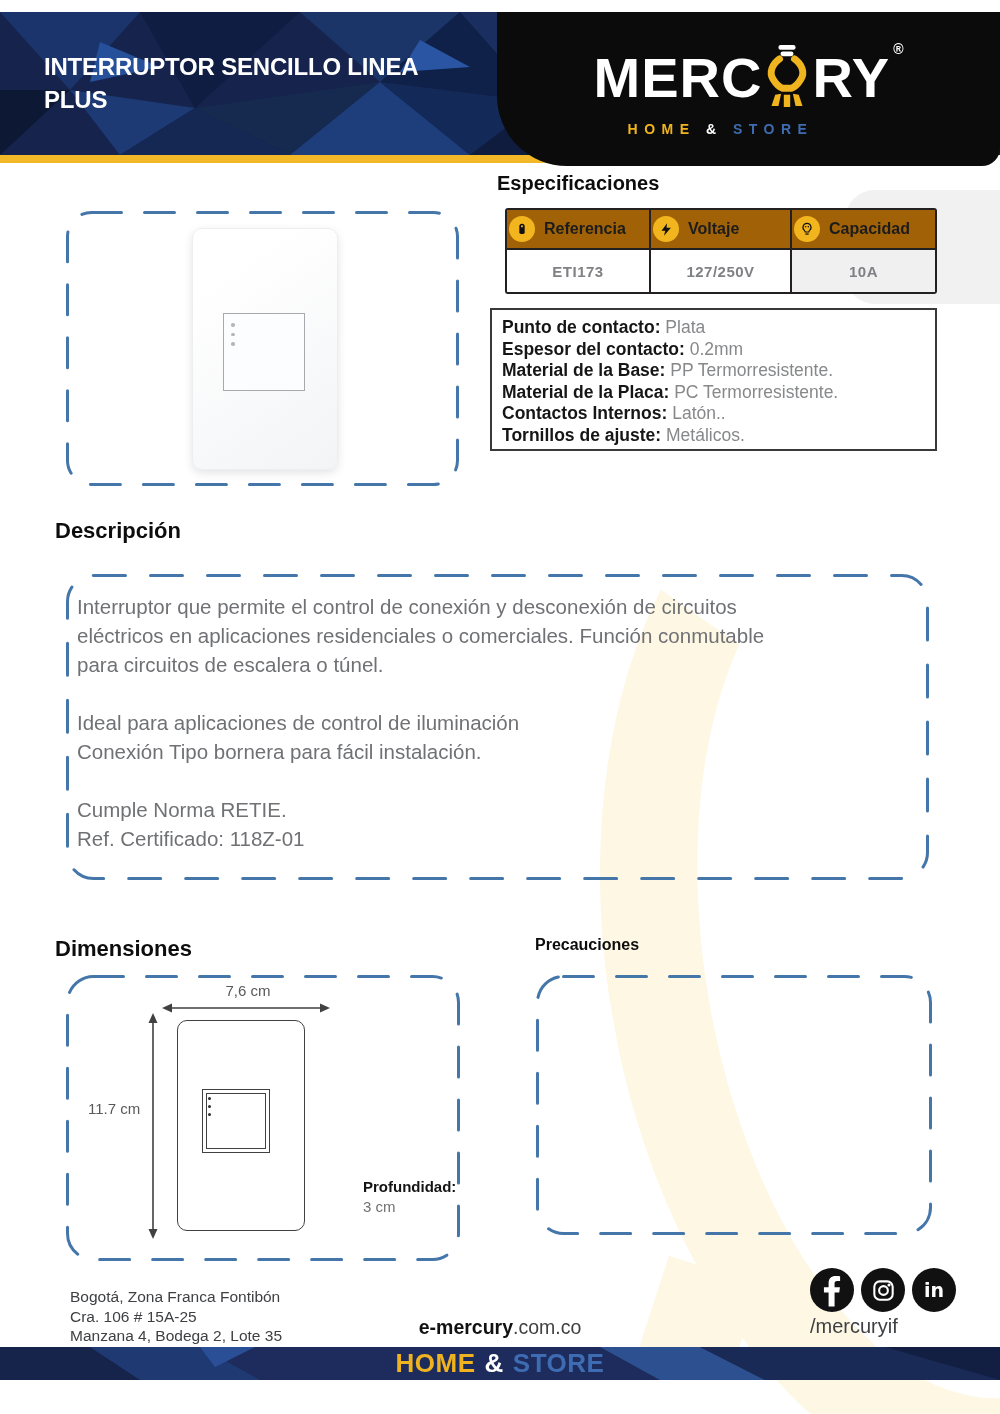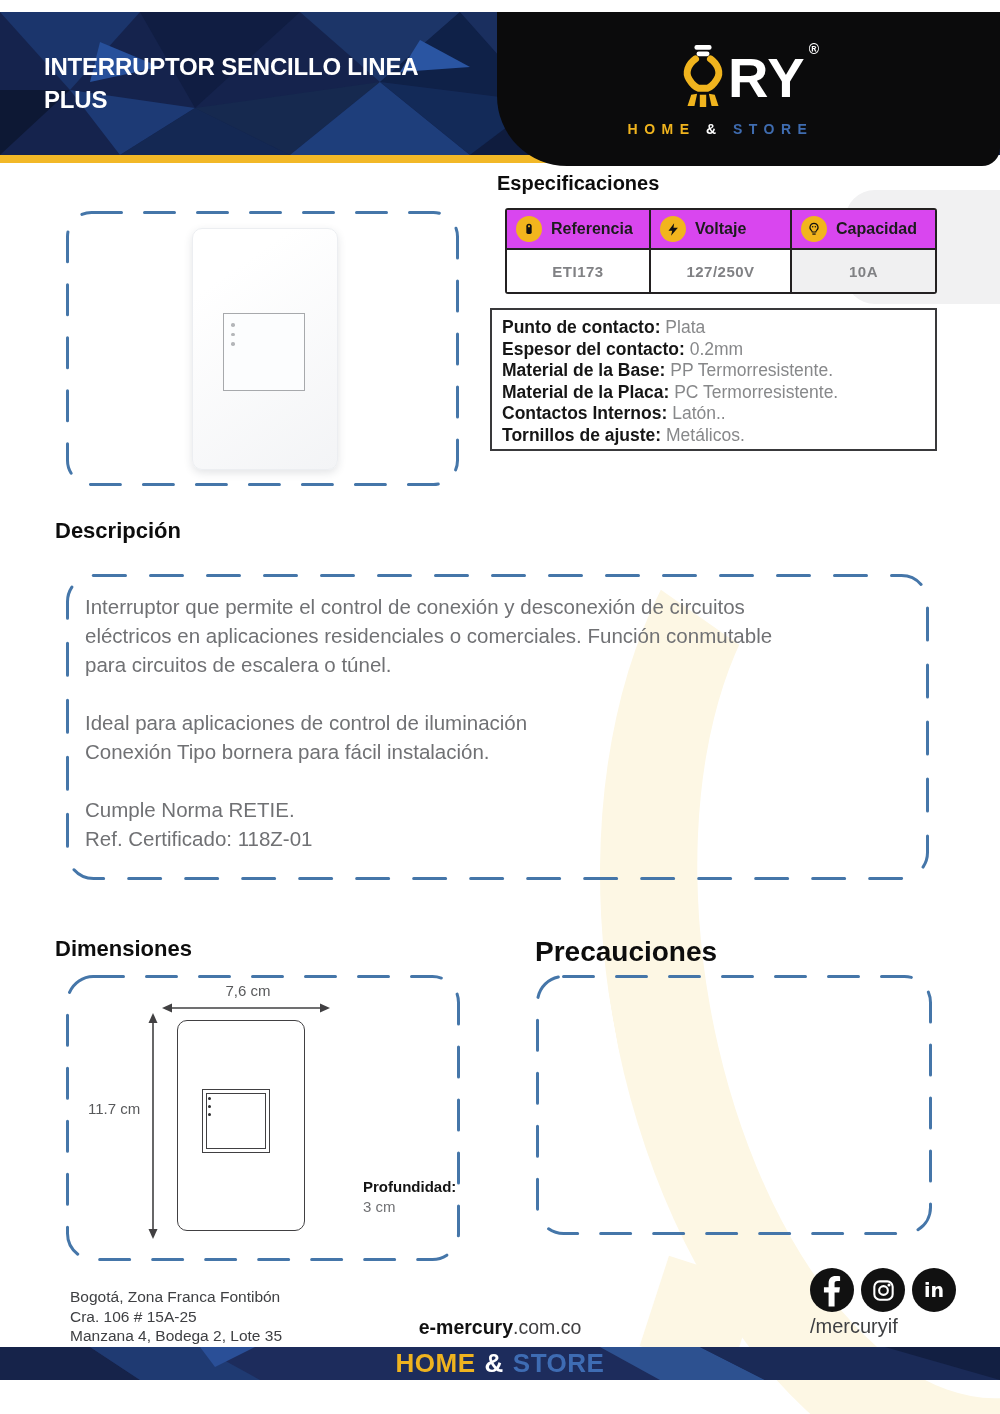--- a/index.html
+++ b/index.html
@@ -35,21 +35,21 @@
   .tg-home{color:#f0b41e;} .tg-amp{color:#ffffff;} .tg-store{color:#3f6cb0;}
 
   
   .h2{position:absolute;color:#0d0d0d;font-weight:800;font-size:21px;letter-spacing:0;}
 
   
   .spec-table{position:absolute;left:505px;top:208px;width:428px;border:2px solid #232021;
           border-radius:3px;display:grid;grid-template-columns:144px 141px 143px;
           grid-template-rows:40px 42px;background:transparent;}
   .st-cell{display:flex;align-items:center;box-sizing:border-box;}
-  .st-head{background:#d946ef;border-bottom:2px solid #232021;padding-left:9px;gap:9px;}
+  .st-head{background:#a16207;border-bottom:2px solid #232021;padding-left:2px;gap:9px;}
   .st-head .lbl{font-size:16px;font-weight:600;color:#1c1c1c;}
   .st-sep{border-right:2px solid #232021;}
   .st-val{justify-content:center;font-size:15px;color:#808184;letter-spacing:0.5px;background:#ffffff;font-weight:bold;}
   .st-val.gray{background:#f0f0f1;}
   .icon-circle{width:26px;height:26px;border-radius:50%;background:#f2b51d;display:flex;
           align-items:center;justify-content:center;flex:none;}
 
   
   .detail-box{position:absolute;left:490px;top:308px;width:447px;height:143px;
           border:2px solid #39393b;box-sizing:border-box;padding:7px 10px;background:transparent;}
@@ -65,21 +65,21 @@
           background:linear-gradient(145deg,#ffffff 20%,#f3f4f6 100%);
           box-shadow:0 3px 9px rgba(40,45,60,0.13);border:1px solid #eceef1;box-sizing:border-box;}
   .switch-btn{position:absolute;left:30px;top:84px;width:82px;height:78px;background:#fcfdfe;
           border:1px solid #a7a9ac;box-sizing:border-box;}
   .dotcol{position:absolute;left:7px;top:9px;display:flex;flex-direction:column;gap:6px;}
   .dotcol i{width:3.5px;height:3.5px;border-radius:50%;background:#b4b6b9;}
 
   
   .desc-text{position:absolute;left:77px;top:592px;width:830px;color:#707174;font-size:20.5px;
           line-height:29px;}
-  .desc-text p{margin:0 0 29px 8px;white-space:pre-line;}
+  .desc-text p{margin:0 0 29px 0;white-space:pre-line;}
 
   
   .dim-plate{position:absolute;left:177px;top:1020px;width:128px;height:211px;background:#ffffff;
           border:1.5px solid #414042;border-radius:10px;box-sizing:border-box;}
   .dim-sq-outer{position:absolute;left:24px;top:68px;width:68px;height:64px;
           border:1.5px solid #414042;box-sizing:border-box;}
   .dim-sq-inner{position:absolute;inset:3px;border:1px solid #414042;}
   .dim-dots{position:absolute;left:5px;top:7px;display:flex;flex-direction:column;gap:5px;}
   .dim-dots i{width:3px;height:3px;border-radius:50%;background:#2b2b2c;}
   .dim-label{position:absolute;color:#58595b;font-size:15px;}
@@ -136,20 +136,21 @@
       <polygon points="470,143 540,90 620,143" fill="#0f1c3e"></polygon>
       <polygon points="100,30 160,55 90,70" fill="#27509b"></polygon>
       <polygon points="420,28 470,55 400,60" fill="#2a55a2"></polygon>
     </svg>
   </div>
   <div class="page-title">INTERRUPTOR SENCILLO LINEA
 PLUS</div>
 
   <div class="logo-panel">
     <div class="logo-row">
+      <span class="logo-word">MERC</span>
       <svg class="logo-bulb" width="48" height="62" viewBox="0 0 42 58">
         <rect x="13" y="0" width="16" height="4.5" rx="2" fill="#ffffff"></rect>
         <rect x="15" y="6" width="12" height="4.5" rx="2" fill="#ffffff"></rect>
         <path d="M14,13 C7,18 4,26 8,32 C11,37 15,40 17,40.5 L25,40.5 C27,40 31,37 34,32 C38,26 35,18 28,13" fill="none" stroke="#f0b41e" stroke-width="6.5" stroke-linecap="round"></path>
         <path d="M10,46.5 L15.5,45.5 L13,57 L6.5,57 Z" fill="#f0b41e"></path>
         <path d="M18,46.5 L24,46.5 L24,58 L18,58 Z" fill="#f0b41e"></path>
         <path d="M26.5,45.5 L32,46.5 L35.5,57 L29,57 Z" fill="#f0b41e"></path>
       </svg>
       <span class="logo-word">RY</span>
       <span class="logo-reg">®</span>
@@ -259,21 +260,21 @@
   <svg class="abs" style="left:146px;top:1013px;" width="14" height="226">
     <line x1="7" y1="8" x2="7" y2="218" stroke="#414042" stroke-width="1.6"></line>
     <polygon points="7,0 2.5,10 11.5,10" fill="#414042"></polygon>
     <polygon points="7,226 2.5,216 11.5,216" fill="#414042"></polygon>
   </svg>
   <div class="dim-label" style="left:88px;top:1100px;">11.7 cm</div>
 
   <div class="depth-lbl">Profundidad:</div>
   <div class="depth-val">3 cm</div>
 
-  <div class="h2" style="left:535px;top:936px;font-size:28px;">Precauciones</div>
+  <div class="h2" style="left:535px;top:936px;font-size:16px;">Precauciones</div>
   <svg class="dashbox" style="left:535px;top:974px;" width="398" height="262">
     <rect x="2.5" y="2.5" width="393" height="257" rx="26" fill="none" stroke="#4576a9" stroke-width="3" stroke-dasharray="30 23" stroke-linecap="round"></rect>
   </svg>
 
   <div class="addr">
     <div>Bogotá, Zona Franca Fontibón</div>
     <div>Cra. 106 # 15A-25</div>
     <div>Manzana 4, Bodega 2, Lote 35</div>
   </div>
 

